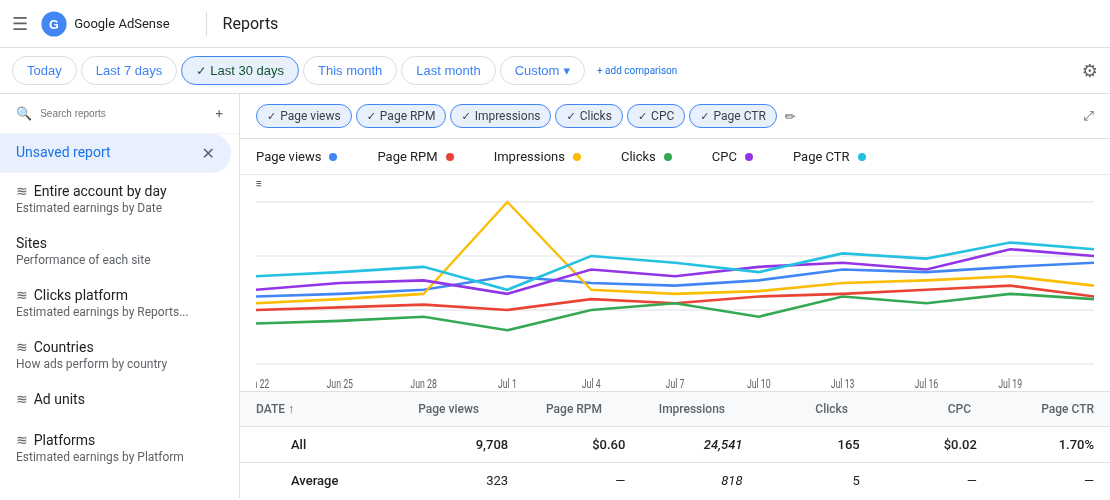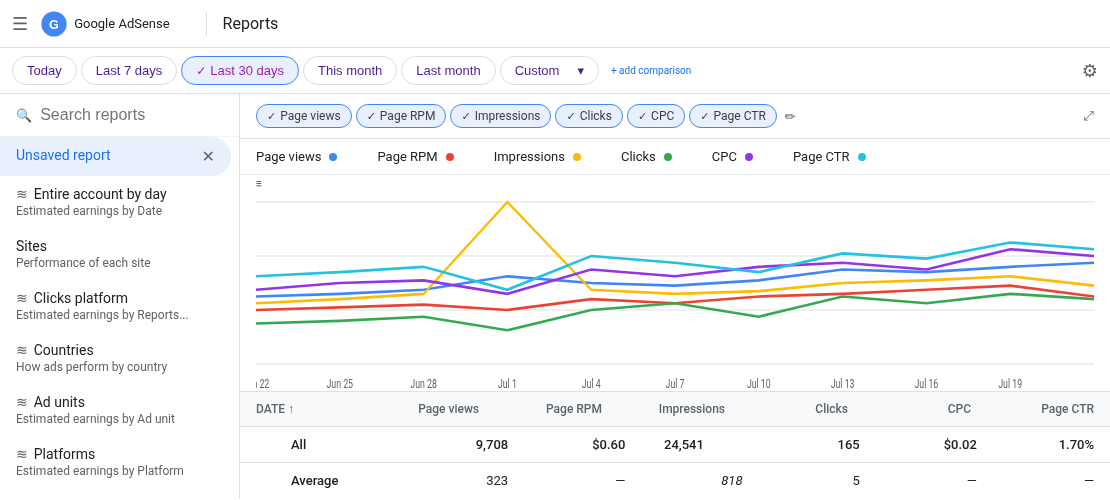--- a/index.html
+++ b/index.html
@@ -7,34 +7,34 @@
 
     
     .topbar { display: flex; align-items: center; height: 48px; padding: 0 12px; border-bottom: 1px solid #e0e0e0; }
     .topbar-menu-icon { margin-right: 12px; color: #5f6368; cursor: pointer; font-size: 18px; }
     .topbar-logo { display: flex; align-items: center; gap: 6px; margin-right: 20px; }
     .topbar-divider { width: 1px; height: 24px; background: #dadce0; margin: 0 16px; }
     .topbar-title { font-size: 16px; color: #202124; font-weight: 400; }
 
     
     .filterbar { display: flex; align-items: center; padding: 8px 12px; border-bottom: 1px solid #e0e0e0; gap: 4px; }
-    .filter-btn { padding: 6px 14px; border-radius: 20px; border: 1px solid #dadce0; background: #fff; font-size: 13px; color: #4c1d95; cursor: pointer; white-space: nowrap; }
-    .filter-btn.active { background: #e8f0fe; border-color: #4285f4; color: #a21caf; display: flex; align-items: center; gap: 4px; }
+    .filter-btn { padding: 6px 14px; border-radius: 20px; border: 1px solid #dadce0; background: #fff; font-size: 13px; color: #3b82f6; cursor: pointer; white-space: nowrap; }
+    .filter-btn.active { background: #e8f0fe; border-color: #4285f4; color: #14532d; display: flex; align-items: center; gap: 4px; }
     .filter-btn.active::before { content: '✓'; font-size: 12px; }
-    .filter-btn.custom { display: flex; align-items: center; gap: 18px; }
+    .filter-btn.custom { display: flex; align-items: center; gap: 4px; }
     .add-comparison { color: #1a73e8; font-size: 10px; cursor: pointer; margin-left: 8px; display: flex; align-items: center; gap: 4px; }
     .settings-icon { margin-left: auto; color: #5f6368; cursor: pointer; font-size: 18px; }
 
     
     .main { display: flex; height: calc(500px - 96px); }
 
     
     .sidebar { width: 240px; border-right: 1px solid #e0e0e0; overflow-y: auto; flex-shrink: 0; }
     .sidebar-search { display: flex; align-items: center; padding: 12px 16px; gap: 8px; border-bottom: 1px solid #f1f3f4; }
-    .sidebar-search input { border: none; outline: none; font-size: 16px; flex: 1; background: transparent; }
+    .sidebar-search input { border: none; outline: none; font-size: 10px; flex: 1; background: transparent; }
     .sidebar-search-icon { color: #5f6368; }
     .sidebar-add { color: #5f6368; cursor: pointer; margin-left: auto; }
     .sidebar-item { padding: 10px 16px; cursor: pointer; display: flex; align-items: flex-start; justify-content: space-between; }
     .sidebar-item.active { background: #e8f0fe; border-radius: 0 20px 20px 0; margin-right: 8px; }
     .sidebar-item-content { flex: 1; }
     .sidebar-item-title { font-size: 14px; color: #1a73e8; display: flex; align-items: center; gap: 6px; }
     .sidebar-item.active .sidebar-item-title { color: #1a73e8; font-weight: 400; }
     .sidebar-item-sub { font-size: 12px; color: #5f6368; margin-top: 2px; }
     .sidebar-item-title.dark { color: #202124; }
     .sidebar-close { color: #5f6368; cursor: pointer; font-size: 16px; }
@@ -162,21 +162,20 @@
       </div>
       <span class="sidebar-dots">⋮</span>
     </div>
 
     <div class="sidebar-item">
       <div class="sidebar-item-content">
         <div class="sidebar-item-title dark">
           <span style="color:#5f6368;">≋</span>
           <span>Ad units</span>
         </div>
-        <div class="sidebar-item-sub">Estimated earnings by Ad unit</div>
       </div>
       <span class="sidebar-dots">⋮</span>
     </div>
 
     <div class="sidebar-item">
       <div class="sidebar-item-content">
         <div class="sidebar-item-title dark">
           <span style="color:#5f6368;">≋</span>
           <span>Platforms</span>
         </div>
@@ -283,21 +282,21 @@
         <div class="col-pagerpm">Page RPM</div>
         <div class="col-impressions">Impressions</div>
         <div class="col-clicks">Clicks</div>
         <div class="col-cpc">CPC</div>
         <div class="col-pagectr">Page CTR</div>
       </div>
       <div class="table-row">
         <div class="col-date">All</div>
         <div class="col-pageviews" style="font-weight:500;">9,708</div>
         <div class="col-pagerpm" style="font-weight:500;">$0.60</div>
-        <div class="col-impressions" style="font-weight:500;text-align:center;">24,541</div>
+        <div class="col-impressions" style="font-weight:500;font-style:italic;">24,541</div>
         <div class="col-clicks" style="font-weight:500;">165</div>
         <div class="col-cpc" style="font-weight:500;">$0.02</div>
         <div class="col-pagectr" style="font-weight:500;">1.70%</div>
       </div>
       <div class="table-row">
         <div class="col-date">Average</div>
         <div class="col-pageviews">323</div>
         <div class="col-pagerpm">—</div>
         <div class="col-impressions" style="font-style:italic;">818</div>
         <div class="col-clicks">5</div>

